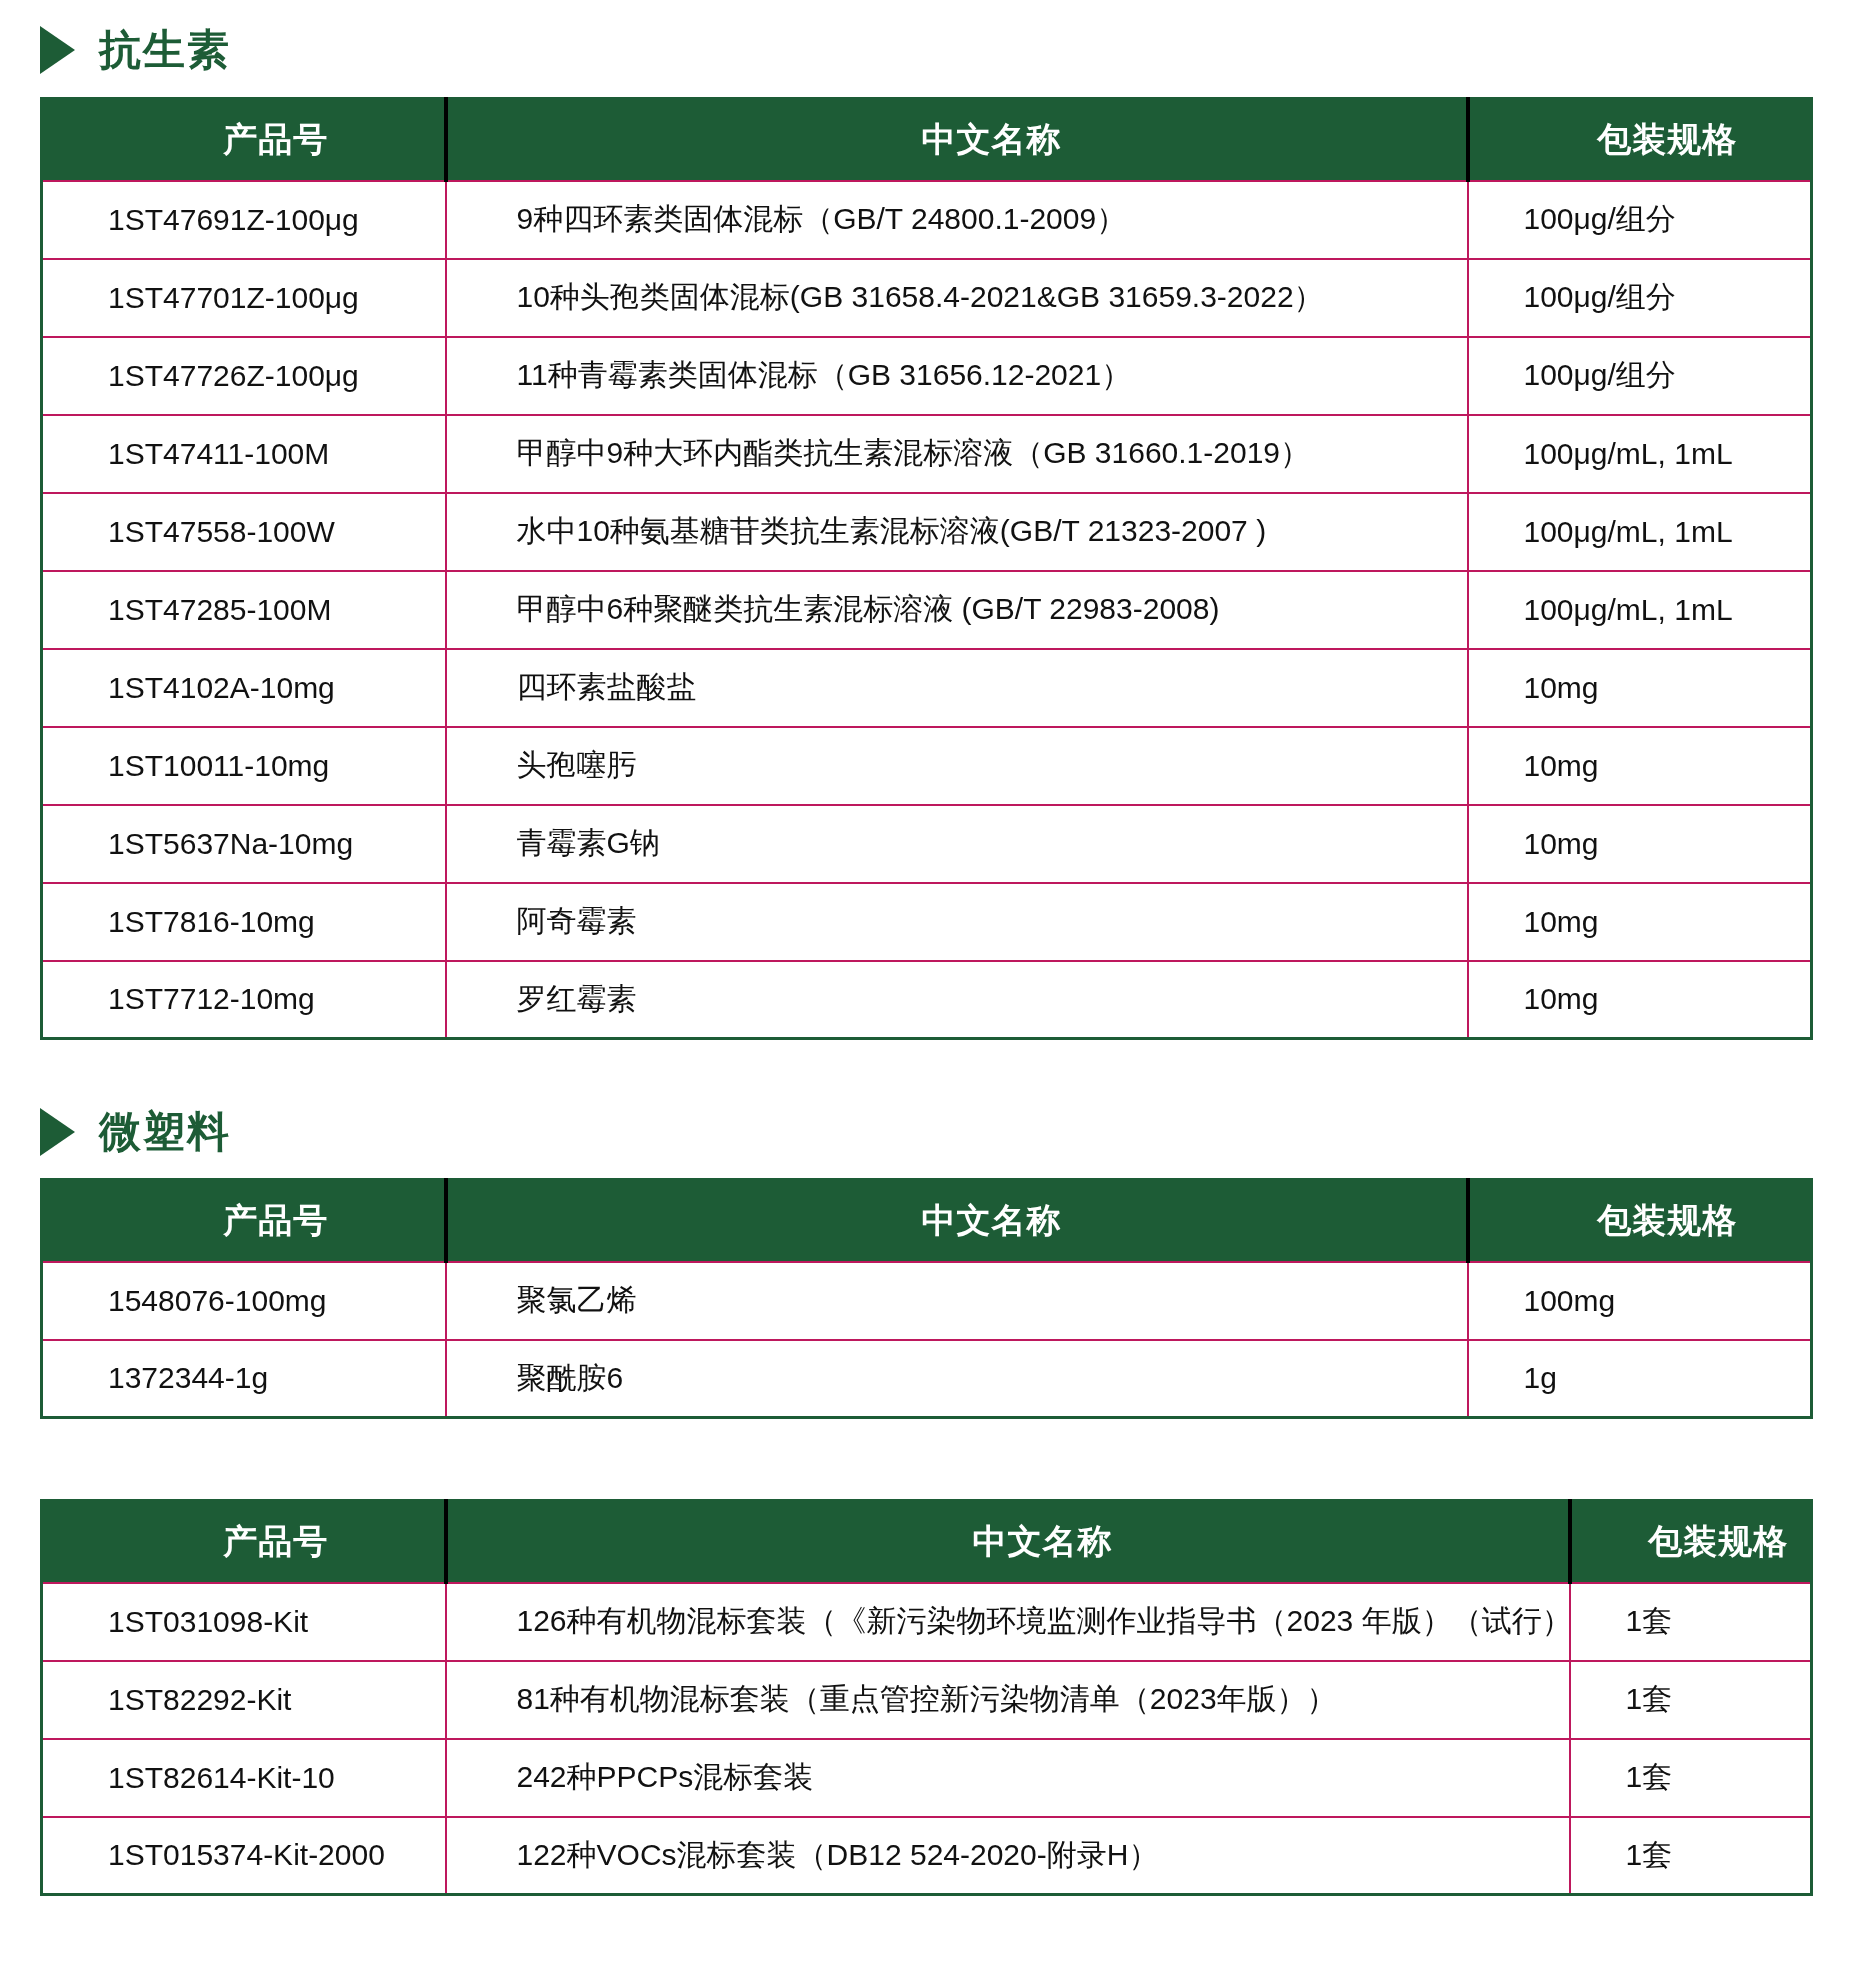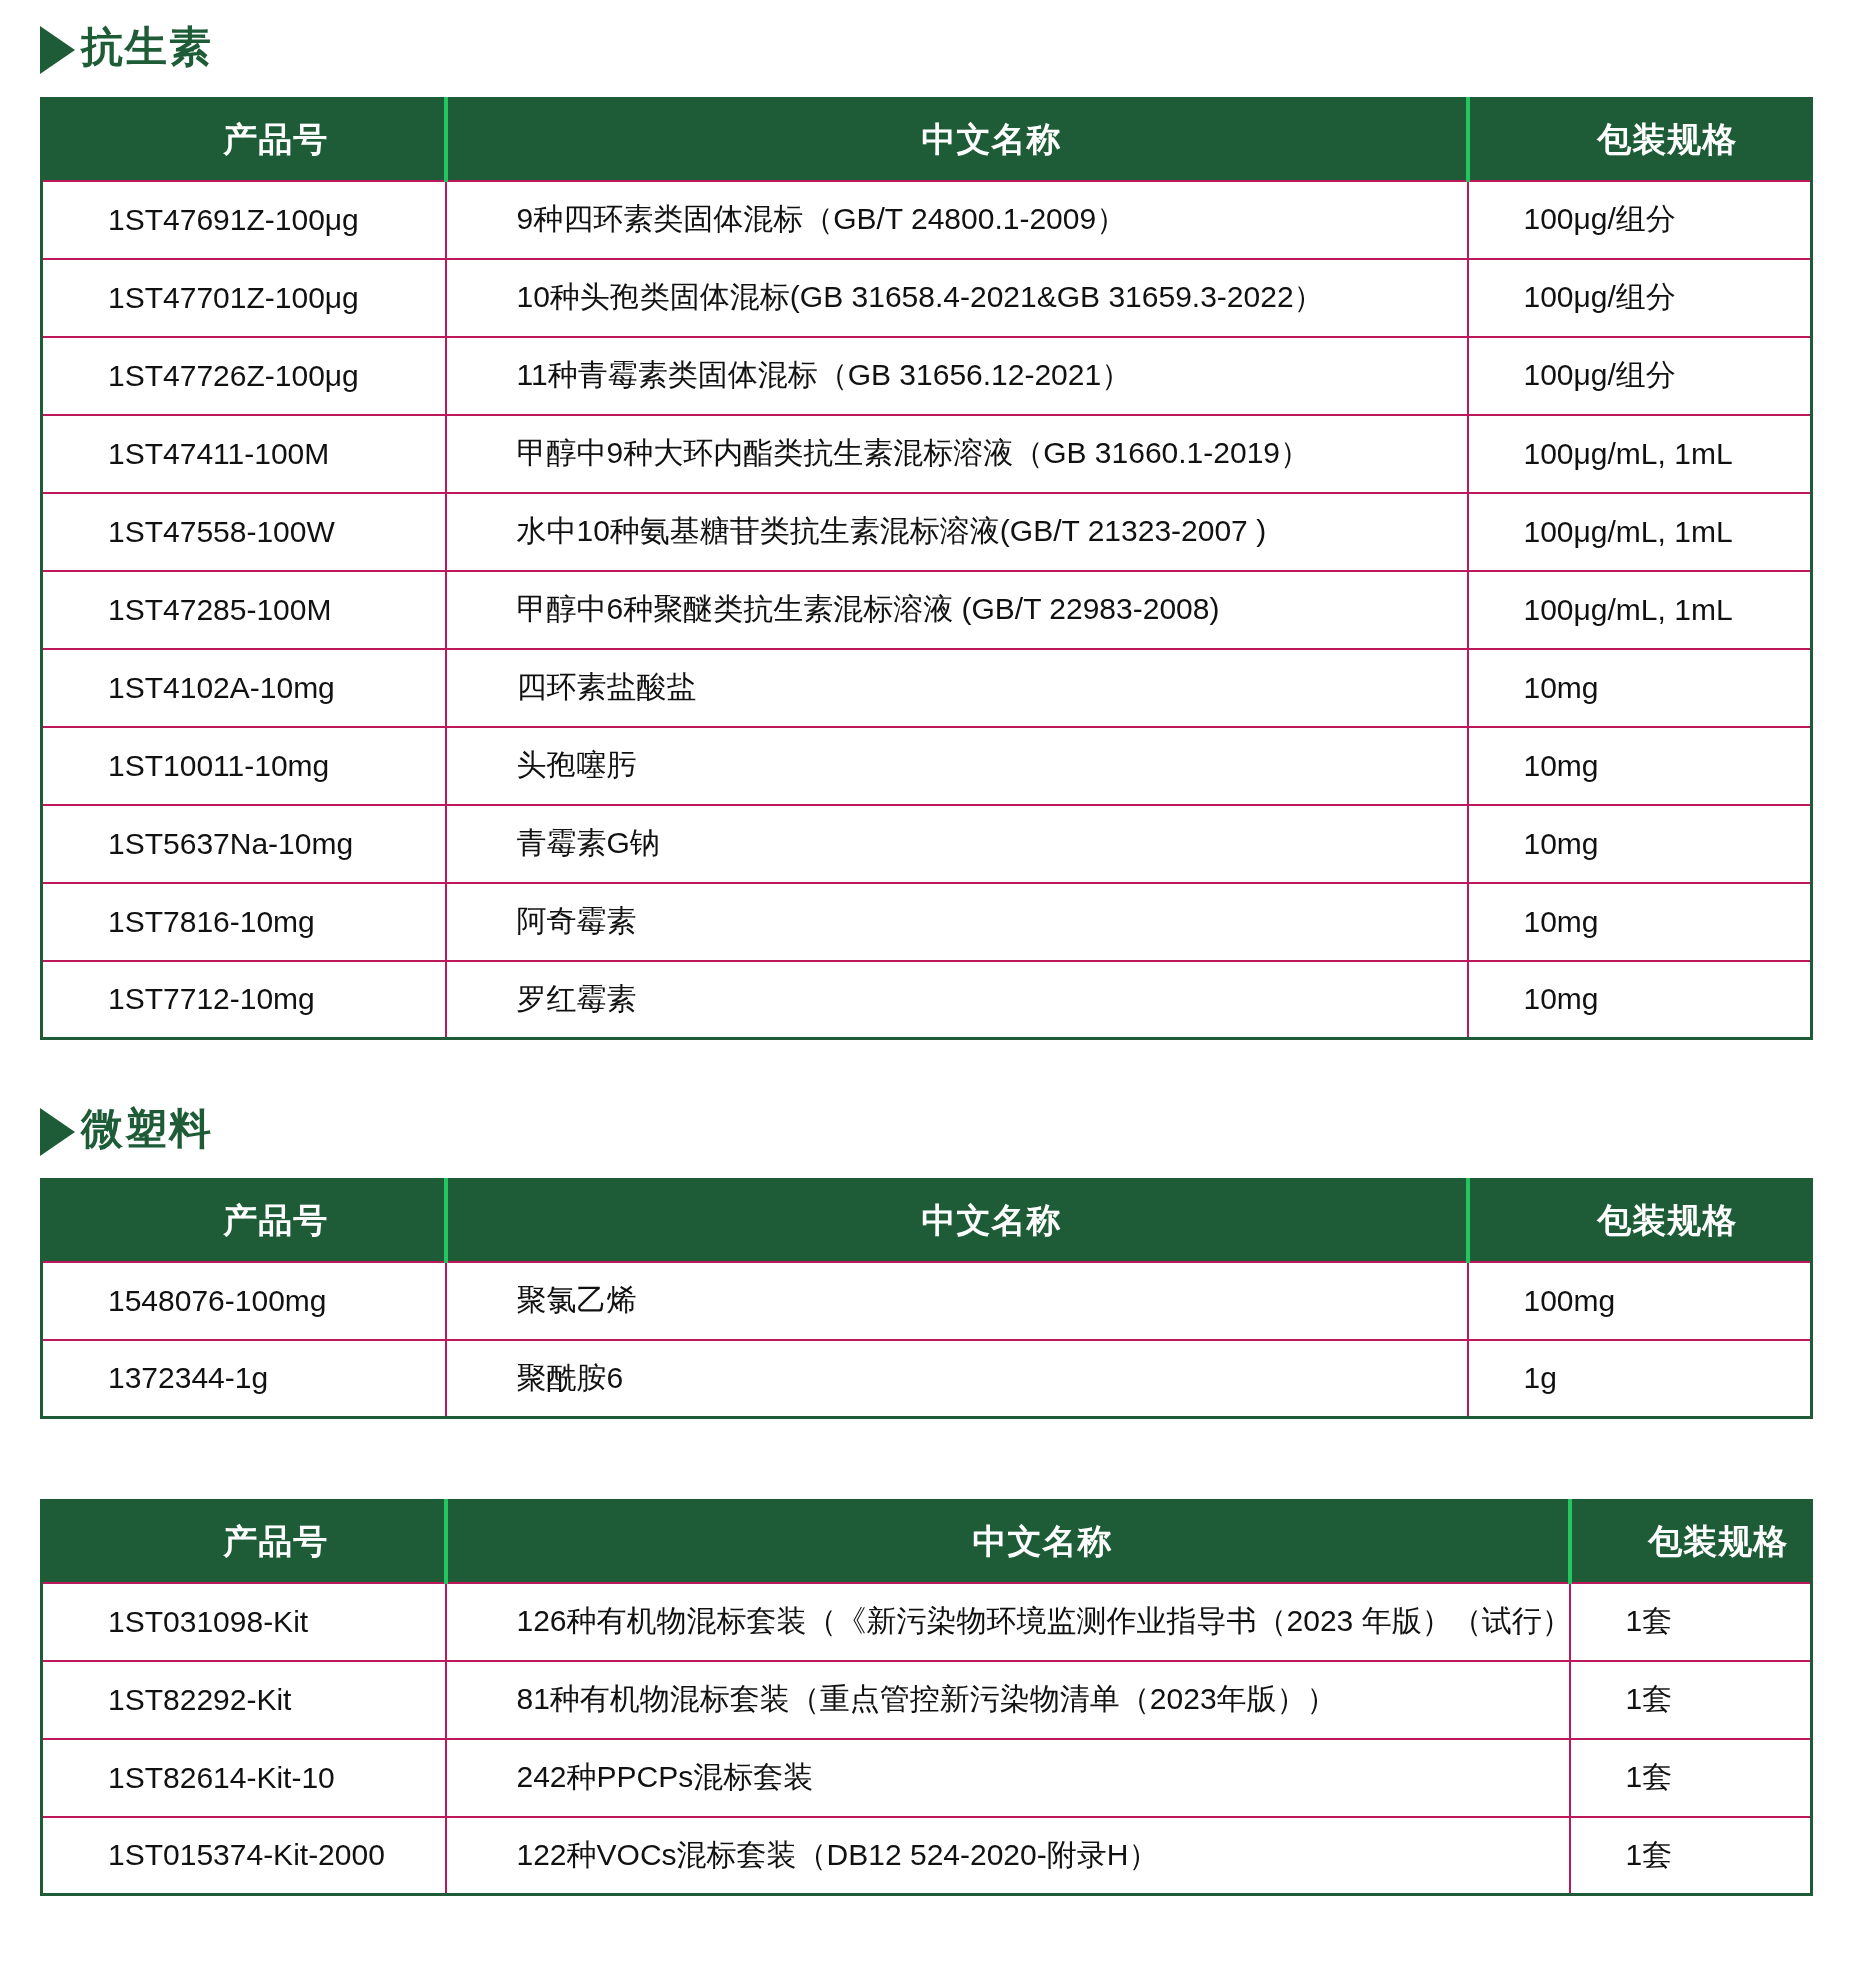--- a/index.html
+++ b/index.html
@@ -9,23 +9,22 @@
     height: 1974px;
     font-family: "Liberation Sans", "DejaVu Sans", sans-serif;
     color: #111111;
     padding: 28px 40px 0 40px;
     position: relative;
   }
   .section { margin: 0; }
   .section-title {
     display: flex;
     align-items: center;
-    gap: 6px;
+    gap: 24px;
     height: 44px;
-    font-family: Liberation Mono, monospace;
   }
   .tri {
     width: 0; height: 0;
     border-left: 35px solid #1d5c36;
     border-top: 24px solid transparent;
     border-bottom: 24px solid transparent;
     flex: 0 0 auto;
   }
   .section-title .txt {
     font-size: 42px;
@@ -42,21 +41,21 @@
   }
   table.spec th {
     background: #1d5c36;
     color: #ffffff;
     font-size: 34px;
     font-weight: bold;
     text-align: center;
     height: 82px;
     letter-spacing: 1px;
   }
-  table.spec th + th { border-left: 4px solid #22c55e; }
+  table.spec th + th { border-left: 4px solid #000000; }
   table.spec td {
     border: 2px solid #be185d;
     font-size: 30px;
     height: 78px;
     vertical-align: middle;
     background: #ffffff;
     white-space: nowrap;
     overflow: hidden;
   }
   table.spec th.c1, table.spec td.c1 { padding-left: 65px; }

